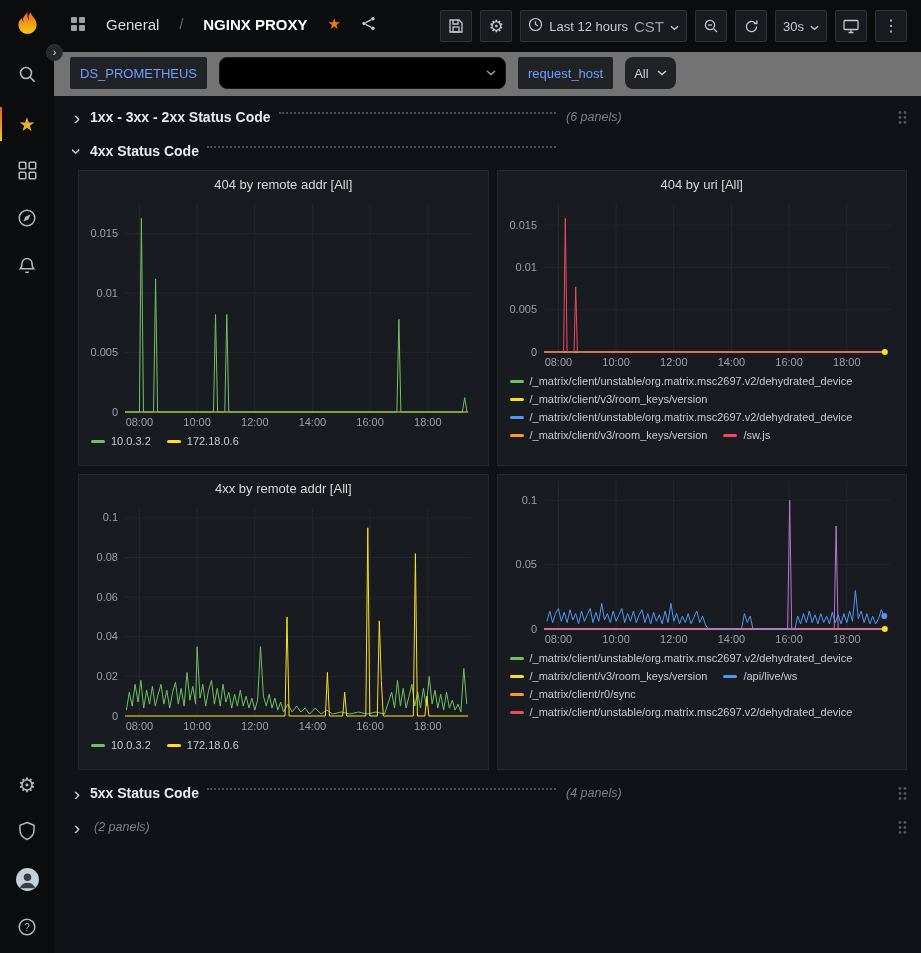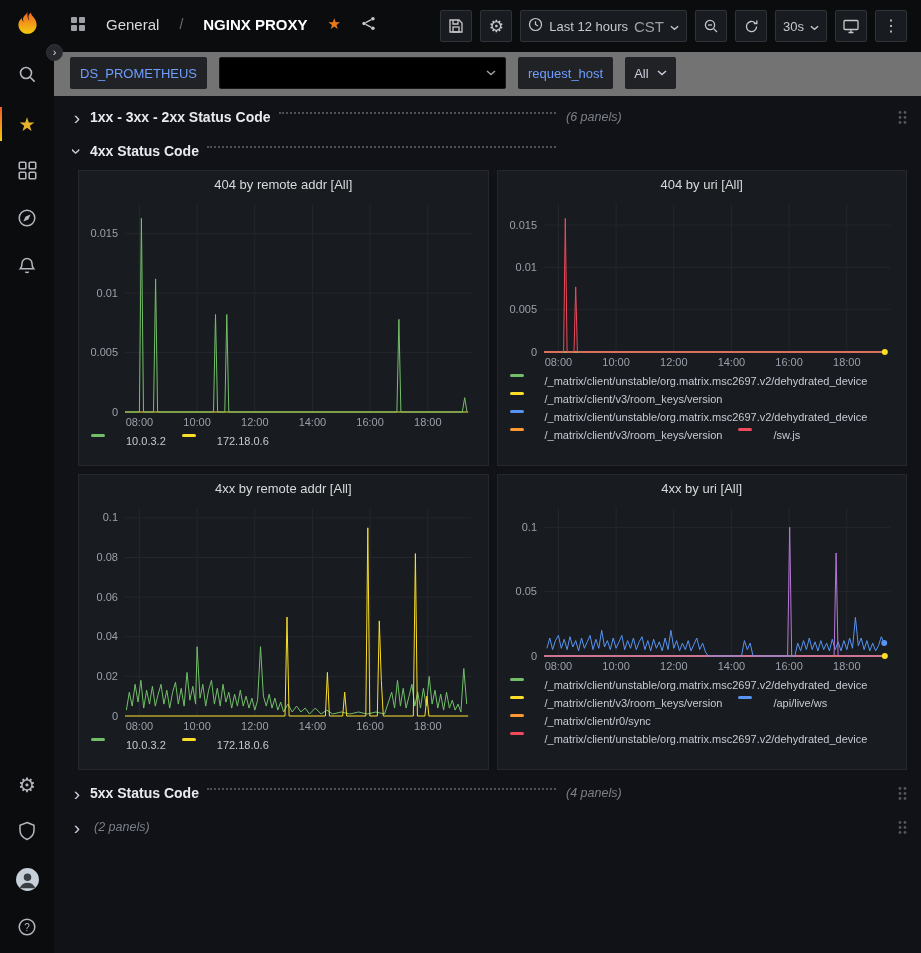--- a/index.html
+++ b/index.html
@@ -37,21 +37,21 @@
   .tz { font-size:15px; color:#9da0a8; }
   .kebab { font-size:16px; color:#c7c8cc; line-height:1; }
   .gear-glyph { font-size:17px; line-height:1; color:#c7c8cc; }
 
   
   .submenu { display:flex; align-items:center; padding:5px 16px 7px 16px; gap:12px; background:#737373; }
   .var-group { display:flex; align-items:center; }
   .var-label { height:32px; display:flex; align-items:center; padding:0 10px; background:#202226;
     color:#6e9fff; font-size:13px; border-radius:2px; }
   .var-value { height:32px; display:flex; align-items:center; justify-content:space-between; gap:8px;
-    padding:0 9px; font-size:13px; color:#ccccdc; border-radius:2px; margin-left:12px; }
+    padding:0 9px; font-size:13px; color:#ccccdc; border-radius:8px; margin-left:12px; }
   .var-value.redacted { width:287px; background:#000; border:1px solid #17181c; }
   .var-value.plain { background:#202226; }
 
   
   .dash { flex:1; padding:4px 14px 0 16px; overflow:hidden; }
   .row-head { height:30px; display:flex; align-items:center; gap:6px; margin:2px 0 4px 0; }
   .chev { width:14px; font-size:19px; line-height:1; color:#ccccdc; text-align:center; }
   .chev.down { transform:rotate(90deg); }
   .rt-wrap { display:flex; align-items:flex-start; gap:8px; width:466px; }
   .row-title { font-size:14px; font-weight:700; color:#e9eaee; white-space:nowrap; }
@@ -60,21 +60,21 @@
   .drag { margin-left:auto; display:flex; align-items:center; }
 
   .panel-grid { display:grid; grid-template-columns:1fr 1fr; gap:8px; margin:4px 0 8px 8px; }
   .panel { height:296px; background:#181b1f; border:1px solid #25272c; overflow:hidden;
     display:flex; flex-direction:column; }
   .ptitle { height:27px; line-height:27px; text-align:center; font-size:13px; font-weight:500; color:#d8d9da;
     flex:0 0 27px; }
   .panel svg.chart { display:block; margin:0 auto; flex:0 0 auto; }
   .legend { display:flex; flex-wrap:wrap; align-items:center; column-gap:16px; row-gap:4px;
     padding:4px 10px 6px 12px; font-size:11px; color:#c8c9d4; line-height:14px; }
-  .li { display:inline-flex; gap:21px; white-space:nowrap; }
+  .li { display:inline-flex; align-items:center; gap:6px; white-space:nowrap; }
   .lk { width:14px; height:3px; border-radius:2px; display:inline-block; flex:0 0 14px; }
   .tick { fill:#9aa0aa; font-size:11px; }
 </style>
 </head>
 <body>
 
 <aside class="sidebar" data-interactable="false">
   <div class="logo" data-interactable="true">
     <svg width="27" height="27" viewBox="0 0 24 24">
       <defs>
@@ -421,21 +421,20 @@
               <i class="lk" style="background:#73bf69"></i>
               <span>10.0.3.2</span>
             </span>
             <span class="li" data-interactable="true">
               <i class="lk" style="background:#fade2a"></i>
               <span>172.18.0.6</span>
             </span>
           </div>
         </section>
         <section class="panel" data-interactable="false">
-          <div class="ptitle" data-interactable="true">4xx by uri [All]</div>
           <svg class="chart" data-interactable="true" width="396" height="172">
             <line x1="40" y1="154.0" x2="386" y2="154.0" stroke="#25272e"></line>
             <text class="tick" x="33" y="157.5" text-anchor="end">0</text>
             <line x1="40" y1="89.7" x2="386" y2="89.7" stroke="#25272e"></line>
             <text class="tick" x="33" y="93.2" text-anchor="end">0.05</text>
             <line x1="40" y1="25.3" x2="386" y2="25.3" stroke="#25272e"></line>
             <text class="tick" x="33" y="28.8" text-anchor="end">0.1</text>
             <line x1="54.4" y1="6" x2="54.4" y2="154" stroke="#25272e"></line>
             <text class="tick" x="54.4" y="168" text-anchor="middle">08:00</text>
             <line x1="112.1" y1="6" x2="112.1" y2="154" stroke="#25272e"></line>

